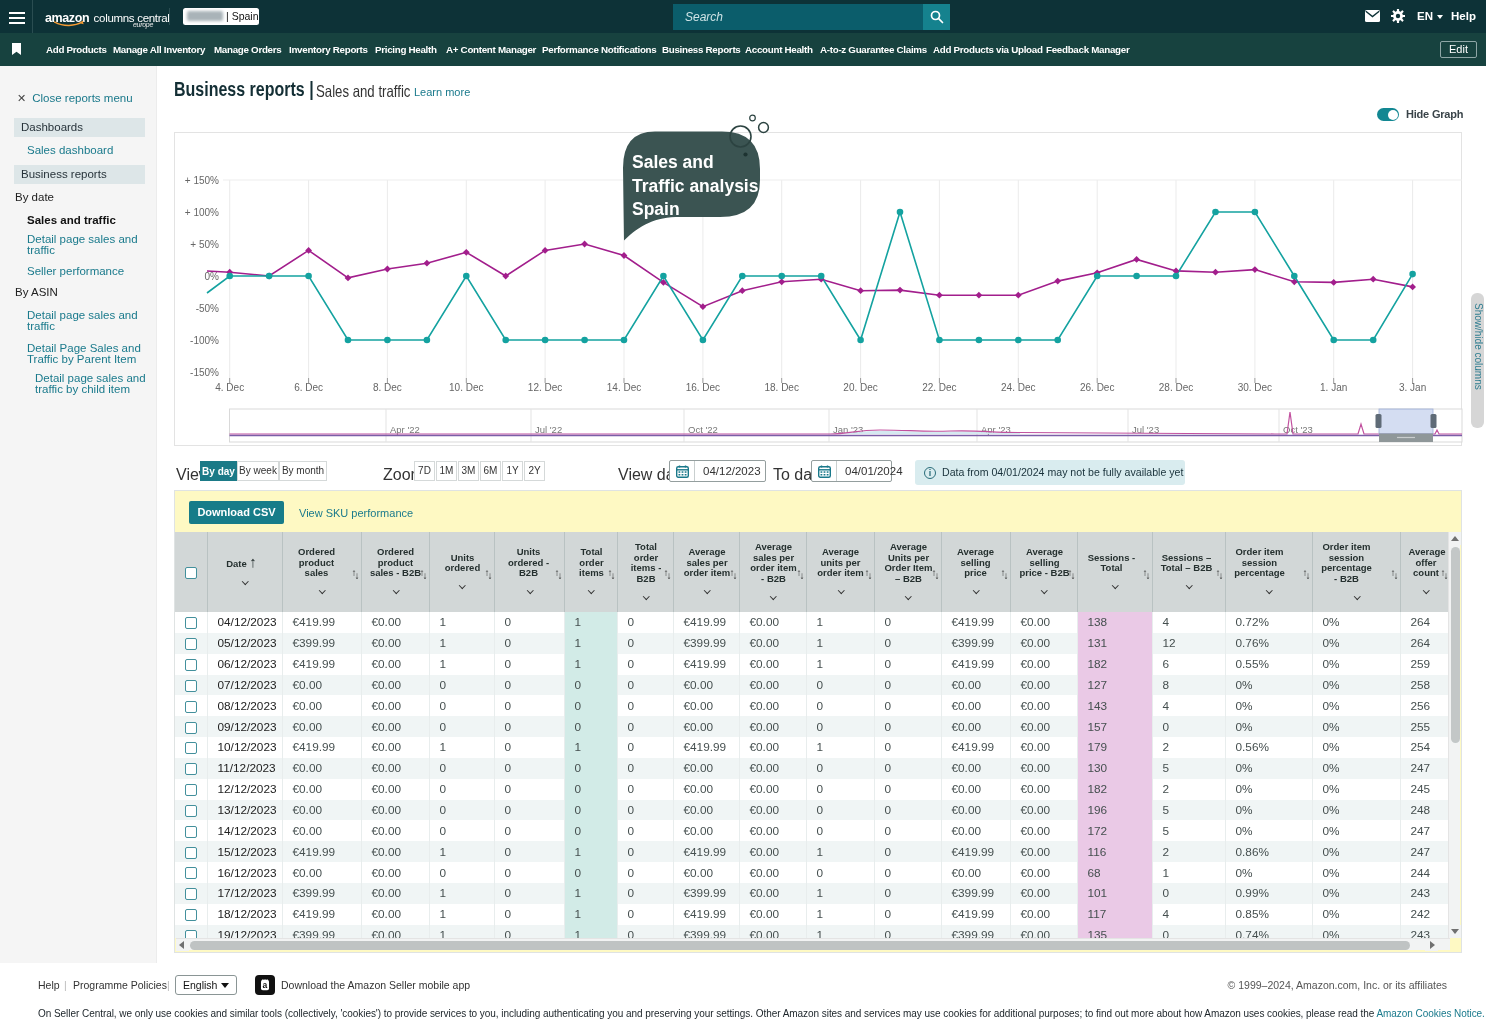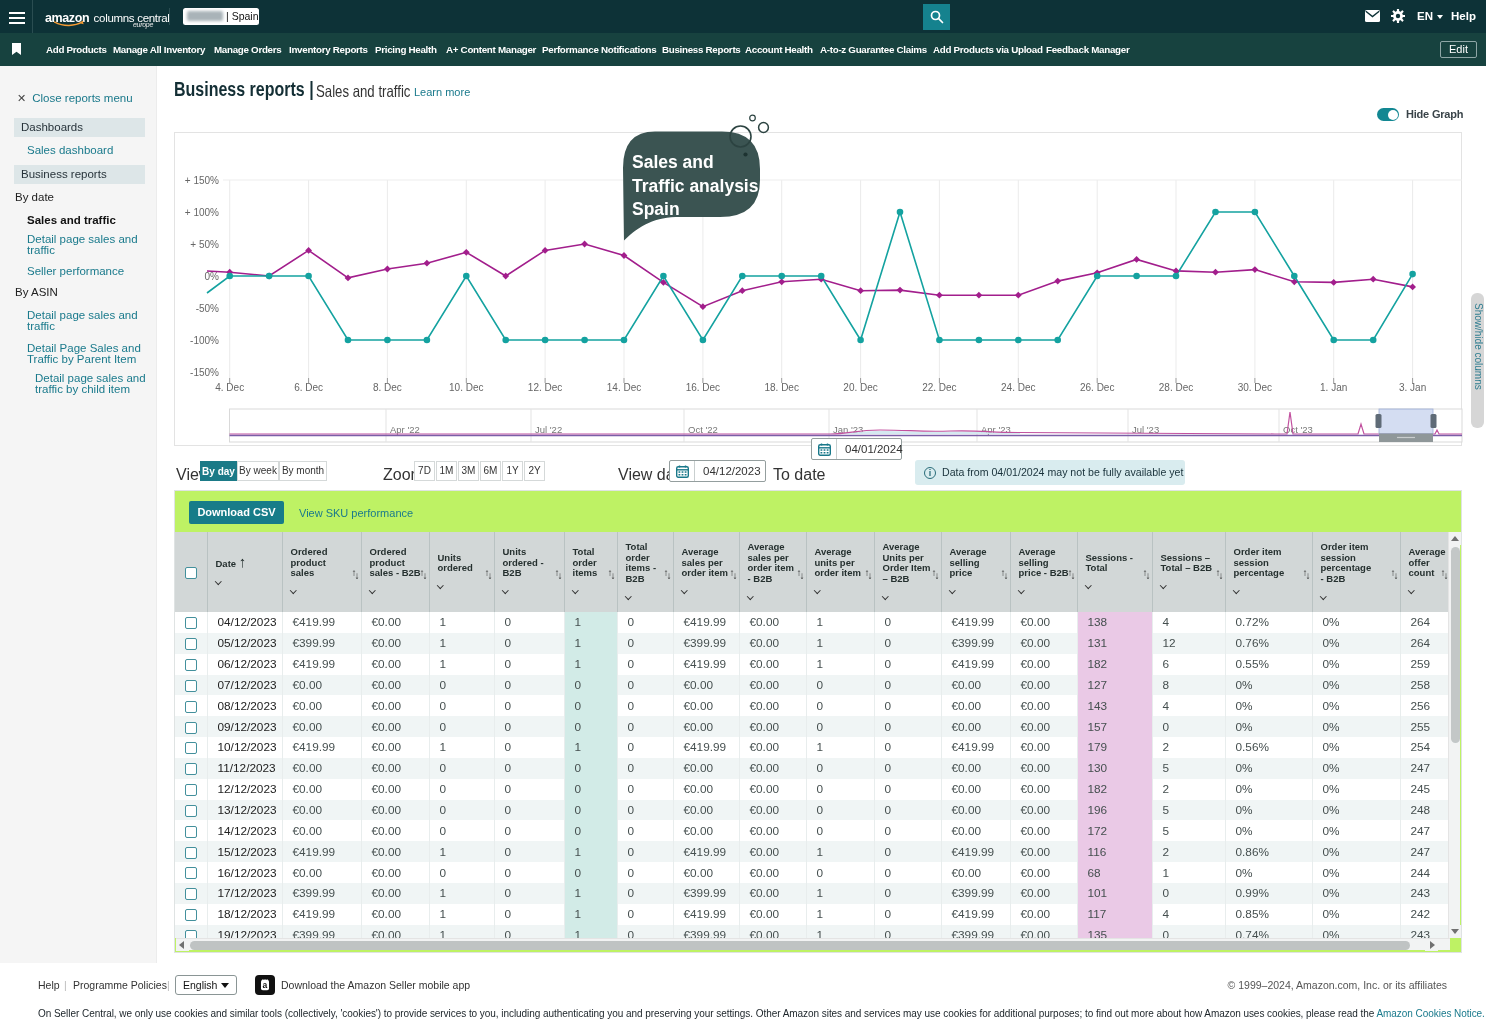--- a/index.html
+++ b/index.html
@@ -52,26 +52,26 @@
 .ctl{position:absolute;font-size:16px;color:#333}
 .segbtn{position:absolute;border:1px solid #d5d9d9;background:#fff;font-size:10px;color:#333;text-align:center;height:20px}
 .segon{background:#1b7a87;color:#fff;border-color:#1b7a87;font-weight:bold}
 .dgrp{position:absolute;height:22px;border:1px solid #949e9e;border-radius:2px;background:#fff}
 .dgrp .cal{position:absolute;left:0;top:0;width:25px;height:20px;border-right:1px solid #c9cfcf}
 .dgrp .dtx{position:absolute;left:33px;top:4px;font-size:11.5px;color:#333}
 .banner{position:absolute;left:915px;top:460px;width:270px;height:25px;background:#d9ecef;border-radius:3px;font-size:10.6px;color:#19323b;line-height:25px}
 .banner .i{position:absolute;left:9px;top:6.5px;width:12px;height:12px;border:1.2px solid #2a6d7a;border-radius:50%;color:#2a6d7a;font-size:9px;text-align:center;line-height:11px;font-weight:bold}
 .banner .t{position:absolute;left:27px}
 
-#tablecard{position:absolute;left:174px;top:490px;width:1288px;height:463px;border:1px solid #dfe3e3;background:#bef264}
+#tablecard{position:absolute;left:174px;top:490px;width:1288px;height:463px;border:1px solid #dfe3e3;background:#fef9c3}
 .csvbtn{position:absolute;left:14px;top:10px;width:95px;height:23px;background:#177c89;border-radius:2px;color:#fff;font-size:11px;font-weight:bold;text-align:center;line-height:23px}
 .skulink{position:absolute;left:124px;top:16px;font-size:11px;color:#1a7a8c}
 #twrap{position:absolute;left:0;top:41px;width:1275px;height:406px;overflow:hidden}
 table{border-collapse:collapse;table-layout:fixed;width:1275px}
-th{background:#d2d7d7;height:80px;position:relative;border-right:1px solid #b9c2c2;vertical-align:middle;text-align:left;padding:0 6px 0 8px}
+th{background:#d2d7d7;height:80px;position:relative;border-right:1px solid #b9c2c2;vertical-align:middle;text-align:center;padding:0 6px 0 8px}
 th.cb,td.cb{padding:0;text-align:center}
 .ht{font-size:9.5px;font-weight:bold;color:#25302f;line-height:10.5px;display:block;max-width:52px}
 .hl{display:block}
 .chev{display:inline-block;width:4.5px;height:4.5px;border-right:1.4px solid #333;border-bottom:1.4px solid #333;transform:rotate(45deg);margin-top:4px}
 .sort{position:absolute;right:3px;top:35px;font-size:10px;color:#222;letter-spacing:-2px}
 .sort i{font-style:normal;position:relative;top:2.5px}
 .bigup{font-size:15px;font-weight:bold;letter-spacing:0}
 td{height:20.85px;font-size:11.8px;color:#454f4f;padding:0 4px 0 10px;border-right:1px solid #e8eded;white-space:nowrap;overflow:hidden}
 td.dt{color:#222}
 tr.odd td{background:#fff}
@@ -115,20 +115,21 @@
     <svg style="position:absolute;left:9px;top:11.5px" width="30" height="8" viewBox="0 0 46 10">
         <path d="M1 2 C 14 9, 32 9, 44 1.5" fill="none" stroke="#f79c34" stroke-width="2.2" stroke-linecap="round"></path>
         <path d="M44 1.5 l1.5 4 l-4.4 -1.2 Z" fill="#f79c34"></path>
       </svg>
   </div>
   <div class="vsep" style="left:169px;top:8px;height:17px"></div>
   <div class="acct">
       <span class="blur"></span>
       <span class="sp">| Spain</span>
     </div>
+  <div class="search">Search</div>
   <div class="sbtn"><svg width="14" height="14" viewBox="0 0 14 14" style="margin:6px 0 0 7px">
         <circle cx="5.5" cy="5.5" r="4" fill="none" stroke="#fff" stroke-width="1.7"></circle>
         <line x1="8.7" y1="8.7" x2="12.5" y2="12.5" stroke="#fff" stroke-width="1.7" stroke-linecap="round"></line>
       </svg></div>
   <svg class="topic" style="left:1365px;top:10px" width="15" height="12" viewBox="0 0 15 12">
       <rect width="15" height="12" rx="1.5" fill="#fff"></rect>
       <path d="M0.8 1.2 L7.5 6.5 L14.2 1.2" fill="none" stroke="#0d3237" stroke-width="1.4"></path>
     </svg>
   <svg class="topic" style="left:1391px;top:9px" width="14" height="14" viewBox="0 0 14 14">
       <g fill="#fff">
@@ -357,21 +358,21 @@
           <rect x="5.6" y="6.3" width="1.8" height="1.5"></rect>
           <rect x="8.7" y="6.3" width="1.8" height="1.5"></rect>
           <rect x="2.5" y="9" width="1.8" height="1.5"></rect>
           <rect x="5.6" y="9" width="1.8" height="1.5"></rect>
           <rect x="8.7" y="9" width="1.8" height="1.5"></rect>
         </g>
       </svg></span>
     <span class="dtx">04/12/2023</span>
   </div>
 <span class="ctl" style="left:773px;top:466px">To date</span>
-<div class="dgrp" style="left:811px;top:438px;width:91px">
+<div class="dgrp" style="left:811px;top:460px;width:81px">
     <span class="cal"><svg width="13" height="13" viewBox="0 0 13 13" style="margin:4px 0 0 6px">
         <rect x="0.7" y="1.7" width="11.6" height="10.6" rx="1.5" fill="none" stroke="#19788a" stroke-width="1.4"></rect>
         <line x1="0.7" y1="4.8" x2="12.3" y2="4.8" stroke="#19788a" stroke-width="1.4"></line>
         <line x1="3.5" y1="0.5" x2="3.5" y2="2.5" stroke="#19788a" stroke-width="1.4"></line>
         <line x1="9.5" y1="0.5" x2="9.5" y2="2.5" stroke="#19788a" stroke-width="1.4"></line>
         <g fill="#19788a">
           <rect x="2.5" y="6.3" width="1.8" height="1.5"></rect>
           <rect x="5.6" y="6.3" width="1.8" height="1.5"></rect>
           <rect x="8.7" y="6.3" width="1.8" height="1.5"></rect>
           <rect x="2.5" y="9" width="1.8" height="1.5"></rect>

